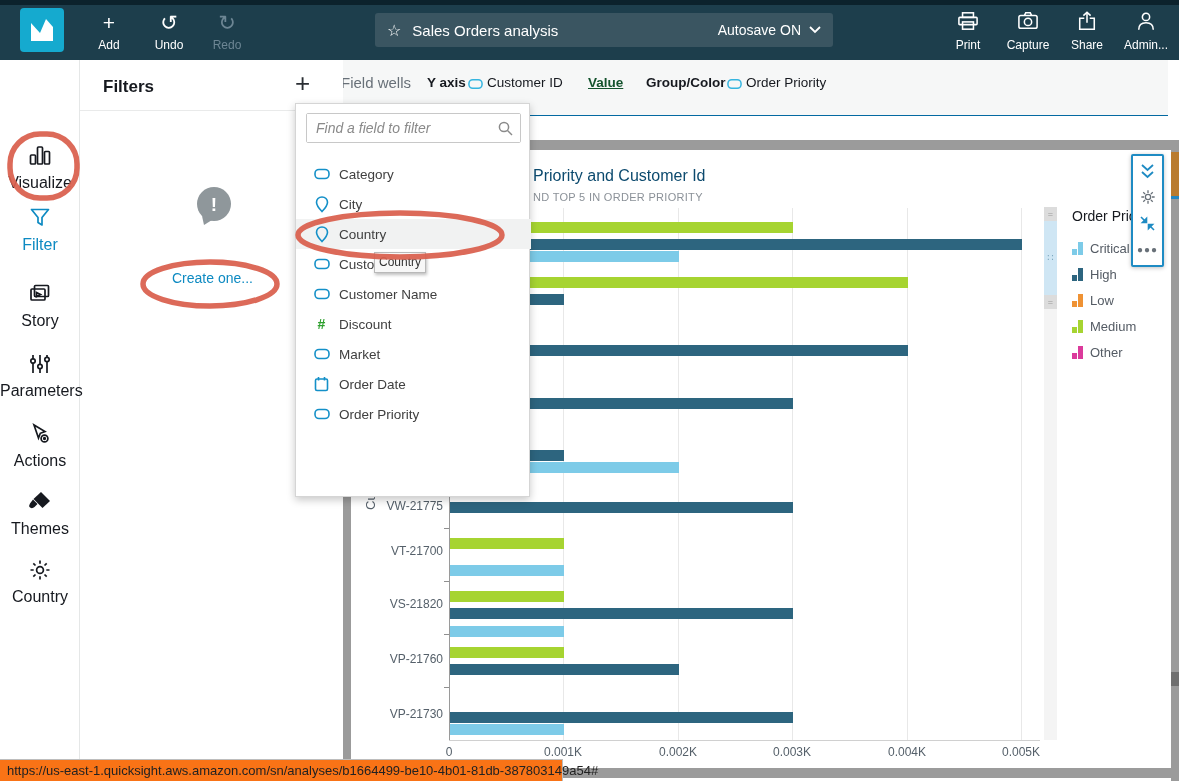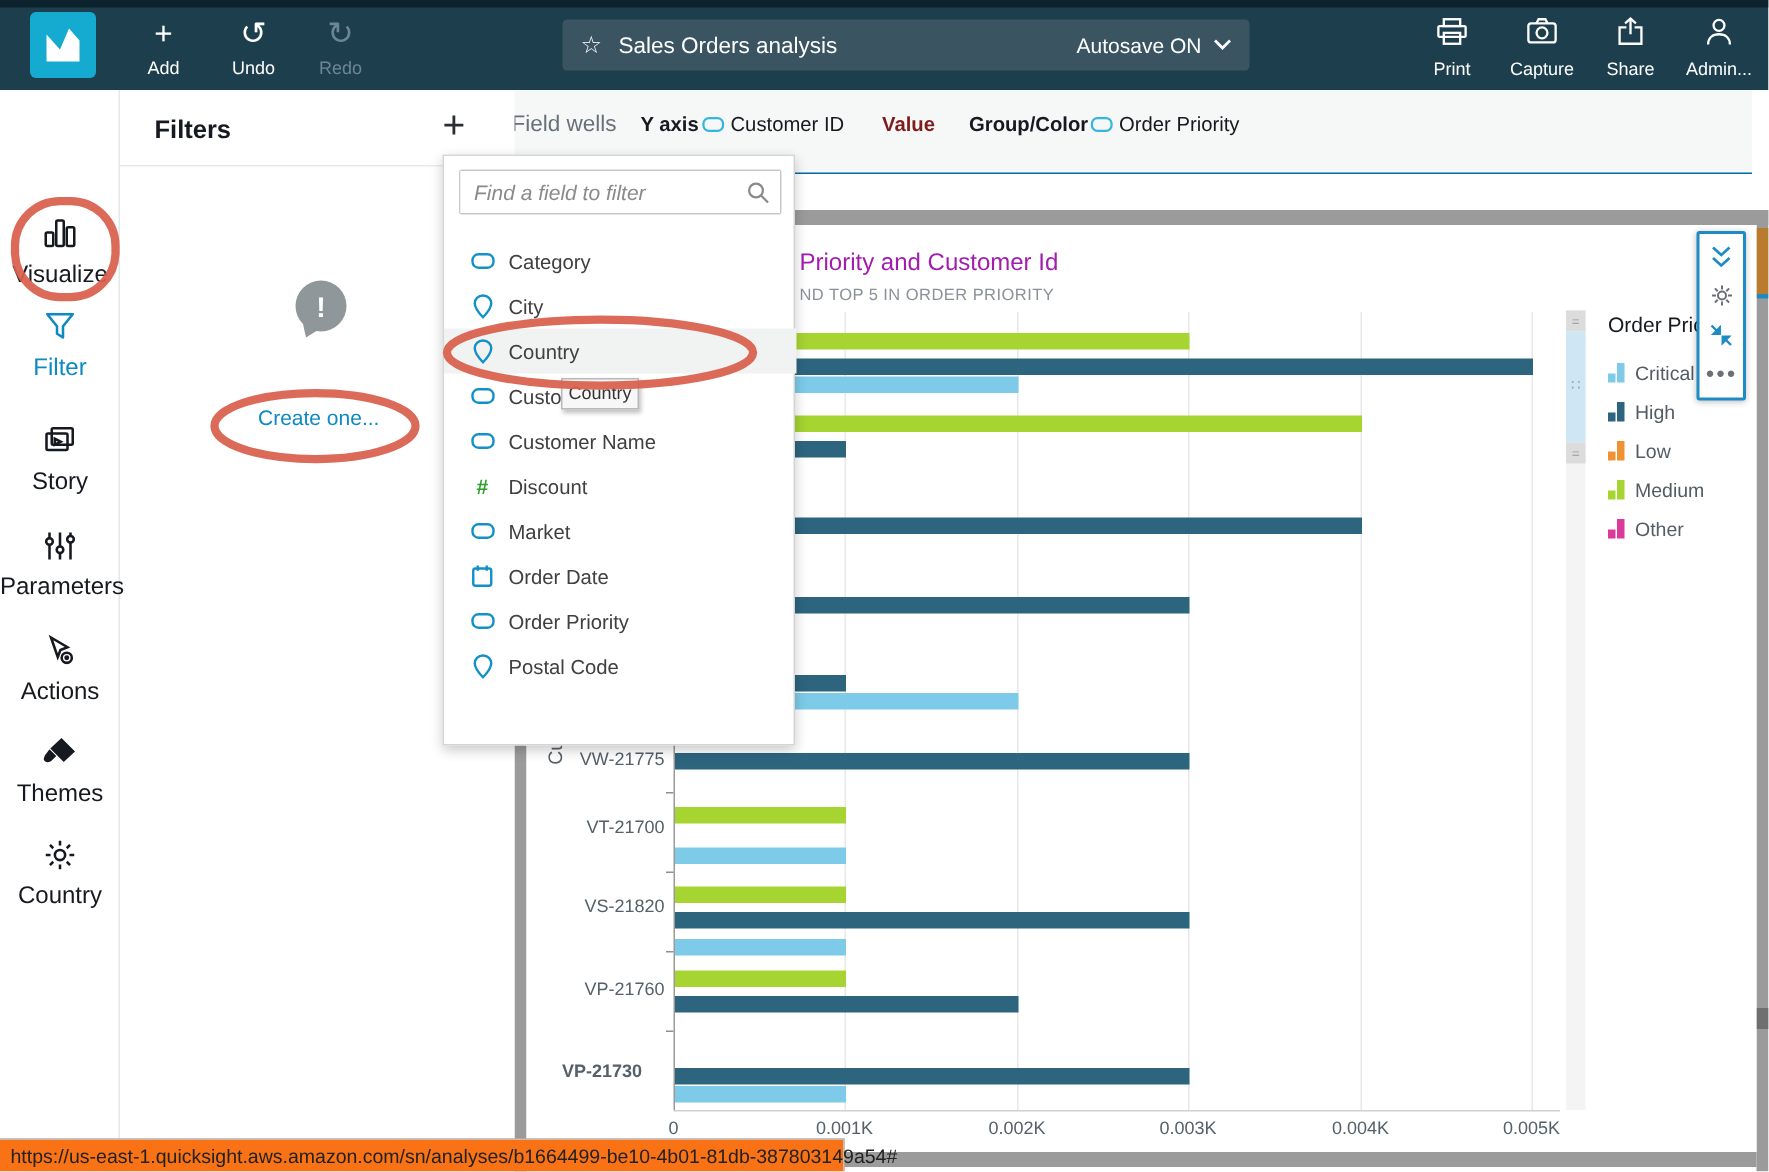--- a/index.html
+++ b/index.html
@@ -39,21 +39,21 @@
   #filters-add { position:absolute; left:215px; top:8px; font-size:26px; font-weight:300; color:#2a2e33; cursor:pointer; }
   #filters-divider { position:absolute; left:0; top:50px; width:263px; height:1px; background:#e9eaea; }
   #alert-bubble { position:absolute; left:112px; top:124px; }
   #empty-msg { position:absolute; left:10px; top:184px; width:250px; font-size:14px; color:#16191f; white-space:nowrap; }
   #create-link { position:absolute; left:92px; top:210px; font-size:14px; color:#0d8ac2; cursor:pointer; }
 
   
   #sheet { left:343px; top:104px; width:836px; height:677px; background:#fff; z-index:5; }
   .frame { position:absolute; background:#9b9b9b; }
   #visual-inner { position:absolute; left:8px; top:46px; width:820px; height:618px; background:#fff; }
-  #vis-title { position:absolute; left:533px; top:167px; font-size:16px; color:#a21caf; white-space:nowrap; z-index:6; }
+  #vis-title { position:absolute; left:533px; top:167px; font-size:16px; color:#0c4a6e; white-space:nowrap; z-index:6; }
   #vis-subtitle { position:absolute; left:533px; top:191px; font-size:11px; letter-spacing:.3px; color:#8b9198; white-space:nowrap; z-index:6; }
 
   .gridline { position:absolute; width:1px; background:#e8e8e8; }
   .bar { position:absolute; height:11px; }
   .xtick { position:absolute; font-size:12px; color:#55606a; transform:translateX(-50%); }
   .ycat { position:absolute; font-size:12px; color:#55606a; text-align:right; width:70px; transform:translateY(-50%); }
   .gtick { position:absolute; width:5px; height:1px; background:#8f8f8f; }
   #yaxis-line { position:absolute; left:449px; top:208px; width:1px; height:532px; background:#9a9a9a; z-index:6; }
   #xaxis-line { position:absolute; left:449px; top:740px; width:591px; height:1px; background:#d0d0d0; z-index:6; }
   #ylabel-rot { position:absolute; left:330px; top:467px; width:80px; text-align:center; font-size:13px; color:#55606a;
@@ -80,21 +80,21 @@
               border:2px solid #1e8bc3; border-radius:2px; box-shadow:0 1px 4px rgba(0,0,0,.25); z-index:12; }
   .vm-icon { position:absolute; left:0; width:29px; text-align:center; cursor:pointer; }
   .vm-dots { color:#687078; font-size:10px; letter-spacing:1px; }
 
   
   #fieldwells { left:332px; top:60px; width:836px; height:56px; background:#f6f7f7; border-bottom:1px solid #0369a1; z-index:18; }
   .fw-txt { position:absolute; top:15px; font-size:13.5px; white-space:nowrap; }
   .fw-gray { color:#687078; font-size:15px; top:14px; }
   .fw-bold { font-weight:700; color:#16191f; }
   .fw-val { color:#16191f; }
-  .fw-muted { font-weight:700; color:#7f1d1d; }
+  .fw-muted { font-weight:700; color:#14532d;text-decoration:underline; }
   .fw-icon { position:absolute; top:16px; }
 
   
   #dropdown { left:295px; top:103px; width:235px; height:394px; background:#fff; border:1px solid #d5d5d5;
               box-shadow:0 3px 8px rgba(0,0,0,.22); z-index:50; }
   #search-wrap { position:absolute; left:10px; top:9px; width:215px; height:30px; border:1px solid #c8c8c8;
                  border-radius:2px; background:#fff; }
   #search-input { width:100%; height:100%; border:0; outline:none; padding:0 28px 0 9px;
                   font-family:"Liberation Sans",sans-serif; font-size:14px; font-style:italic; color:#8b5cf6; }
   #search-input::placeholder { color:#8a8a8a; font-style:italic; }
@@ -163,21 +163,21 @@
       <div class="bar" style="left: 450px; top: 608px; width: 343px; background: rgb(45, 101, 127); z-index: 6;"></div>
       <div class="bar" style="left: 450px; top: 626px; width: 114px; background: rgb(125, 203, 232); z-index: 6;"></div>
       <div class="bar" style="left: 450px; top: 647px; width: 114px; background: rgb(166, 212, 49); z-index: 6;"></div>
       <div class="bar" style="left: 450px; top: 664px; width: 229px; background: rgb(45, 101, 127); z-index: 6;"></div>
       <div class="bar" style="left: 450px; top: 712px; width: 343px; background: rgb(45, 101, 127); z-index: 6;"></div>
       <div class="bar" style="left: 450px; top: 724px; width: 114px; background: rgb(125, 203, 232); z-index: 6;"></div>
       <div class="ycat" style="left: 373px; top: 506px; z-index: 6;">VW-21775</div>
       <div class="ycat" style="left: 373px; top: 551px; z-index: 6;">VT-21700</div>
       <div class="ycat" style="left: 373px; top: 604px; z-index: 6;">VS-21820</div>
       <div class="ycat" style="left: 373px; top: 659px; z-index: 6;">VP-21760</div>
-      <div class="ycat" style="left: 358px; top: 714px; z-index: 6; font-weight: bold;">VP-21730</div>
+      <div class="ycat" style="left: 373px; top: 714px; z-index: 6;">VP-21730</div>
       <div class="gtick" style="left: 444px; top: 528px; z-index: 6;"></div>
       <div class="gtick" style="left: 444px; top: 581px; z-index: 6;"></div>
       <div class="gtick" style="left: 444px; top: 634px; z-index: 6;"></div>
       <div class="gtick" style="left: 444px; top: 687px; z-index: 6;"></div>
     </div>
   <div id="yaxis-line" class="abs"></div>
   <div id="xaxis-line" class="abs"></div>
   <div id="ylabel-rot">Customer Id</div>
 
   <div id="legend">
@@ -509,28 +509,20 @@
           <span class="f-lbl">Order Date</span>
         </div>
         <div class="f-row">
           <span class="f-ic">
             <svg width="16" height="12" viewBox="0 0 16 12">
               <rect x="1" y="1.5" width="14" height="9" rx="4" fill="none" stroke="#1490c8" stroke-width="1.6"></rect>
             </svg>
           </span>
           <span class="f-lbl">Order Priority</span>
         </div>
-        <div class="f-row">
-          <span class="f-ic">
-            <svg width="14" height="17" viewBox="0 0 14 17">
-              <path d="M7 1 C3.7 1 1.5 3.4 1.5 6.2 c0 3.7 5.5 9.3 5.5 9.3 s5.5-5.6 5.5-9.3 C12.5 3.4 10.3 1 7 1 Z" fill="none" stroke="#1490c8" stroke-width="1.6"></path>
-            </svg>
-          </span>
-          <span class="f-lbl">Postal Code</span>
-        </div>
       </div>
   </div>
 
   <div id="tooltip" class="abs">Country</div>
 
   <svg id="annotations" class="abs" viewBox="0 0 1179 781">
     <rect x="10" y="134" width="67" height="64" rx="30" fill="none" stroke="#d95f4c" stroke-width="5.5" opacity="0.93"></rect>
     <ellipse cx="400" cy="235" rx="102" ry="22" fill="none" stroke="#d95f4c" stroke-width="5.5" opacity="0.93"></ellipse>
     <ellipse cx="210" cy="284" rx="67" ry="22" fill="none" stroke="#d95f4c" stroke-width="5.5" opacity="0.93"></ellipse>
   </svg>

